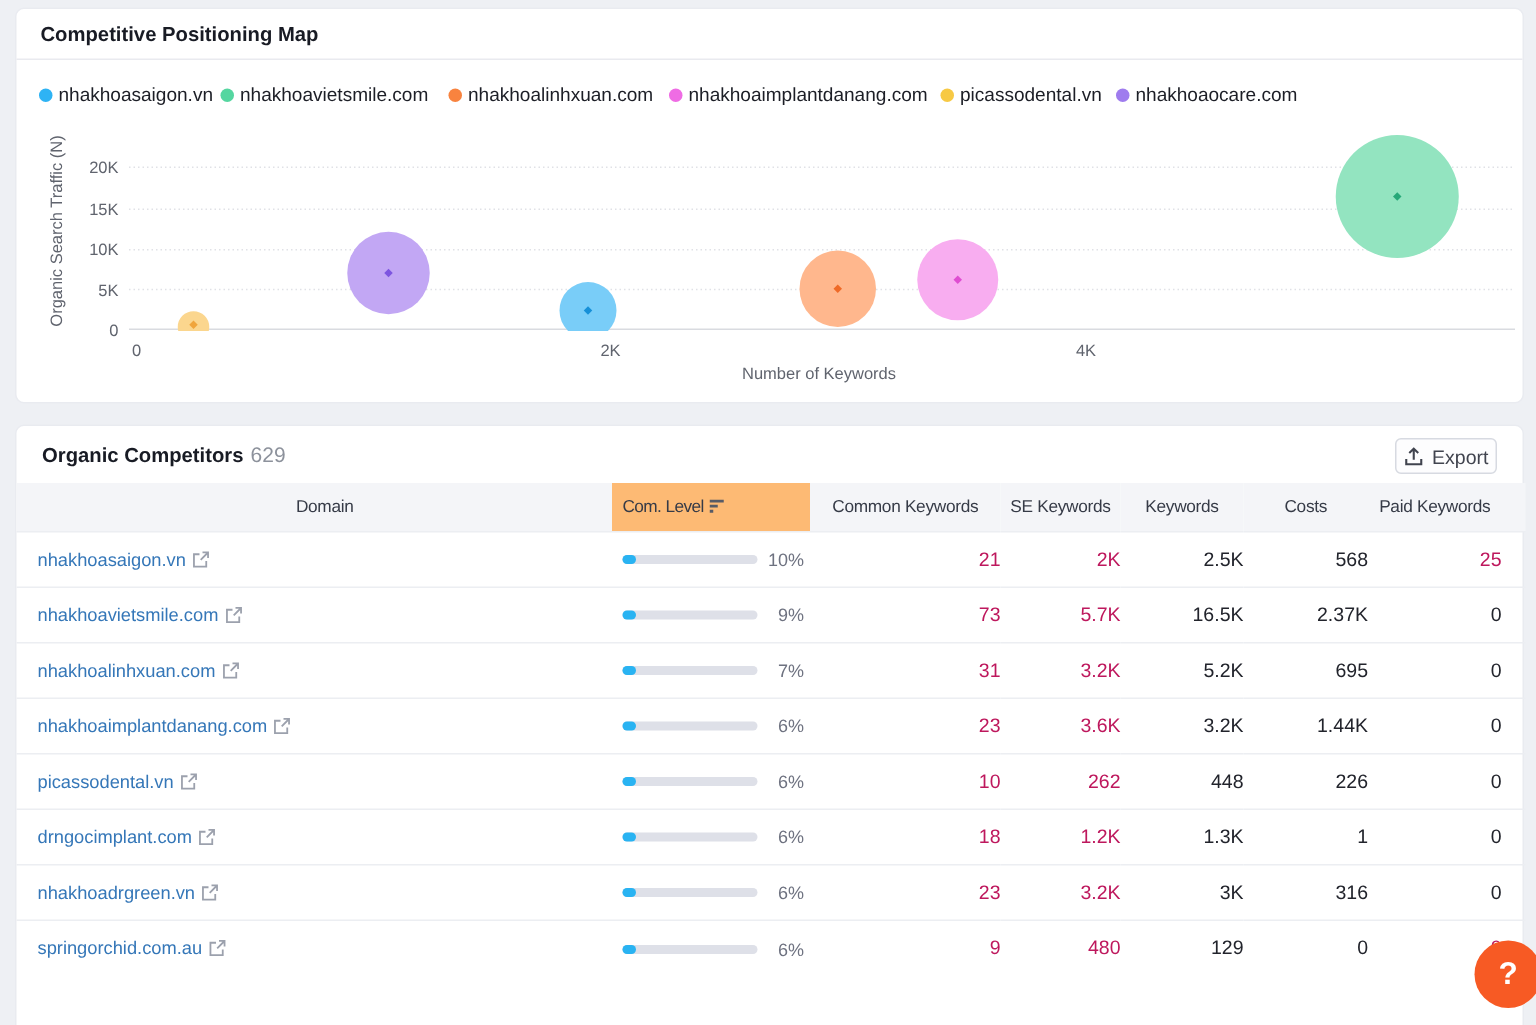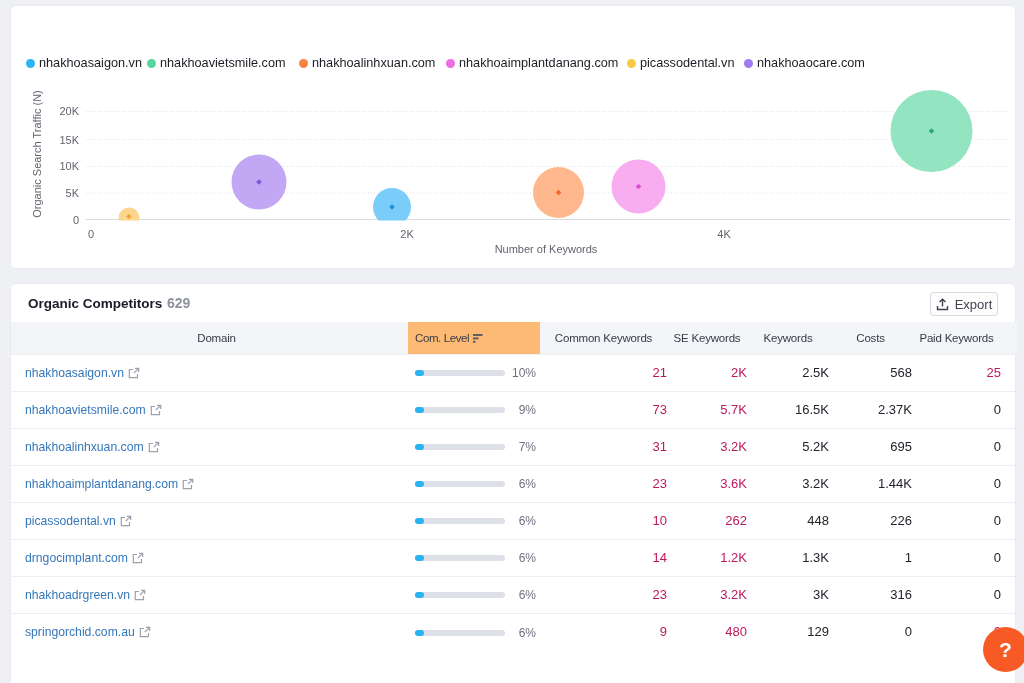--- a/index.html
+++ b/index.html
@@ -6,41 +6,42 @@
 html,body { width:1024px; height:683px; overflow:hidden; background:#eef0f4; font-family:"Liberation Sans",sans-serif; }
 .card { position:absolute; background:#fff; border:1px solid #e9ebf0; border-radius:6px; }
 #card1 { left:10px; top:5px; width:1006px; height:264px; }
 #card1 .title { height:34px; line-height:34px; padding-left:16px; font-size:13.5px; font-weight:bold; color:#181b24; border-bottom:1px solid #e9eaef; }
 .legend { position:absolute; left:0; top:50px; width:1006px; height:16px; }
 .legend .item { position:absolute; top:0; display:flex; align-items:center; font-size:12.7px; color:#1c1e26; white-space:nowrap; }
 .legend .dot { width:9px; height:9px; border-radius:50%; margin-right:4px; flex:none; }
 #card2 { left:10px; top:283px; width:1006px; height:404px; border-radius:6px 6px 0 0; }
 #card2 .head { position:relative; height:38px; }
 #card2 .head .t { position:absolute; left:17px; top:11px; font-size:13.5px; font-weight:bold; color:#181b24; }
-#card2 .head .n { font-weight:bold; color:#8d929c; margin-left:1px; font-size:14px; }
+#card2 .head .n { font-weight:normal; color:#8d929c; margin-left:1px; font-size:14px; }
 .exportbtn { position:absolute; right:17px; top:8px; width:68px; height:24px; border:1px solid #d7dae1; border-radius:4px; background:#fdfdfe; font-size:13px; color:#41444f; display:flex; align-items:center; justify-content:center; }
 .exportbtn svg { margin-right:6px; }
 table { position:absolute; top:38px; left:0; width:1006px; border-collapse:collapse; table-layout:fixed; }
 th { height:32px; background:#f4f5f8; font-size:11.5px; letter-spacing:-0.2px; font-weight:normal; color:#363b47; padding:0; }
 th.dom { text-align:center; padding-left:14px; }
 th.comlvl { background:#fdba74; text-align:left; padding-left:7px; letter-spacing:-0.4px; }
 td { height:37px; font-size:13px; color:#22242c; text-align:right; border-top:1px solid #eceef2; padding:0; }
 td.dom { text-align:left; padding-left:14px; }
 td.comlvl { padding-left:7px; text-align:left; }
 a.domlink { color:#3577b8; text-decoration:none; font-size:12.2px; }
 .extic { display:inline-block; vertical-align:-2px; margin-left:4px; }
 .blue { color:#be185d; }
 .bar { display:inline-block; vertical-align:middle; position:relative; width:90px; height:6px; background:#dee0e8; border-radius:3px; margin-left:0; }
 .bar i { position:absolute; left:0; top:0; height:6px; background:#29b3f2; border-radius:3px; }
 .pct { display:inline-block; vertical-align:middle; width:31px; text-align:right; font-size:12px; color:#6e7280; }
 .helpbtn { position:absolute; left:983px; top:627px; width:45px; height:45px; border-radius:50%; background:#f75a24; color:#fff; font-size:21px; font-weight:bold; text-align:center; line-height:45px; z-index:5; }
 </style>
 </head>
 <body>
 <div class="card" id="card1">
+  <div class="title">Competitive Positioning Map</div>
   <div class="legend">
     <span class="item" style="left:15px"><span class="dot" style="background:#2eb3f4"></span>nhakhoasaigon.vn</span>
     <span class="item" style="left:136px"><span class="dot" style="background:#55d6a0"></span>nhakhoavietsmile.com</span>
     <span class="item" style="left:288px"><span class="dot" style="background:#f8833f"></span>nhakhoalinhxuan.com</span>
     <span class="item" style="left:435px"><span class="dot" style="background:#ef6ce4"></span>nhakhoaimplantdanang.com</span>
     <span class="item" style="left:616px"><span class="dot" style="background:#f7c944"></span>picassodental.vn</span>
     <span class="item" style="left:733px"><span class="dot" style="background:#9f7cee"></span>nhakhoaocare.com</span>
   </div>
   <svg width="1006" height="184" viewBox="0 0 1006 184" style="position:absolute;left:0;top:75px">
     <defs>
@@ -197,21 +198,21 @@
           <td style="padding-right:16px">0</td>
         </tr>
     <tr>
           <td class="dom"><a class="domlink">drngocimplant.com</a><svg class="extic" width="12" height="12" viewBox="0 0 12 12">
               <g stroke="#9ca1ad" stroke-width="1.2" fill="none">
                 <path d="M9.5 7 V10.7 H1.3 V2.5 H5"></path>
                 <path d="M7 1.3 H10.7 V5 M10.5 1.5 L5.8 6.2"></path>
               </g>
             </svg></td>
           <td class="comlvl"><span class="bar"><i style="width:9px"></i></span><span class="pct">6%</span></td>
-          <td class="blue">14</td>
+          <td class="blue">18</td>
           <td class="blue">1.2K</td>
           <td>1.3K</td>
           <td>1</td>
           <td style="padding-right:16px">0</td>
         </tr>
     <tr>
           <td class="dom"><a class="domlink">nhakhoadrgreen.vn</a><svg class="extic" width="12" height="12" viewBox="0 0 12 12">
               <g stroke="#9ca1ad" stroke-width="1.2" fill="none">
                 <path d="M9.5 7 V10.7 H1.3 V2.5 H5"></path>
                 <path d="M7 1.3 H10.7 V5 M10.5 1.5 L5.8 6.2"></path>

